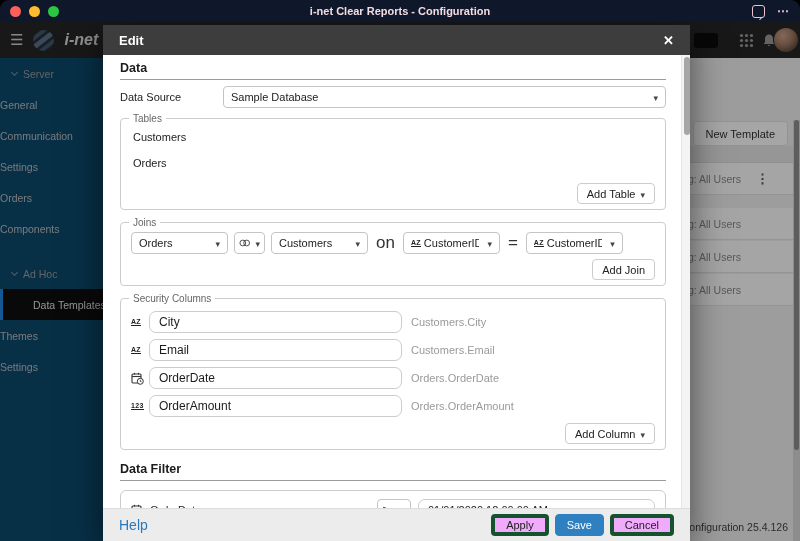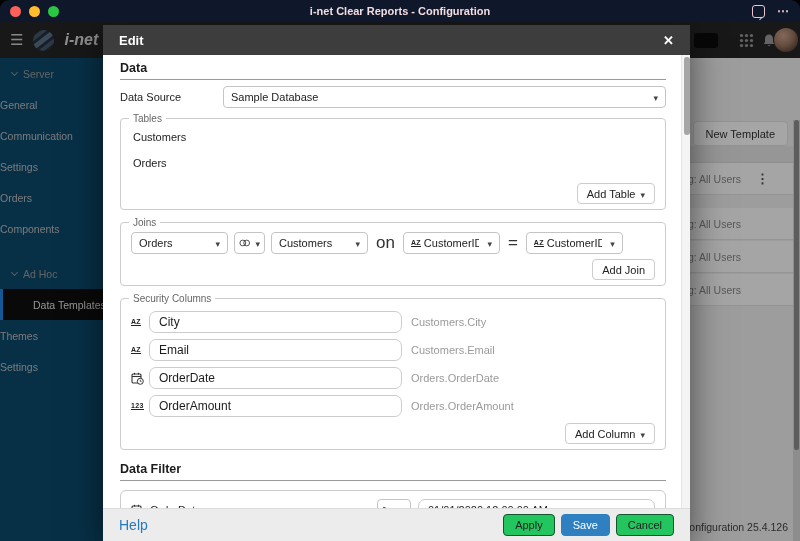--- a/index.html
+++ b/index.html
@@ -109,21 +109,21 @@
   .filter-field { display:flex; align-items:center; gap:6px; font-size:11px; color:#1c1c1c; flex:1; }
   .op-select { width:34px; padding:0 5px; flex:none; font-size:12px; }
   .filter-input { width:237px; height:22px; border:1px solid #ccc; border-radius:7px; padding:0 9px; font-size:11px; color:#1c1c1c;
                   margin-left:7px; font-family:"Liberation Sans", sans-serif; outline:none; flex:none; }
 
   .modal-footer { flex:none; height:33px; background:#ececec; border-top:1px solid #dcdcdc; display:flex; align-items:center;
                   justify-content:space-between; padding:0 16px; }
   .help-link { color:#2779bd; font-size:14px; cursor:pointer; }
   .footer-btns { display:flex; gap:6px; }
   .f-btn { height:22px; padding:0 11px; border-radius:4px; font-size:11px; display:inline-flex; align-items:center; cursor:pointer; }
-  .f-btn.plain { background:#22c55e; border:1px solid #14532d; color:#222; }
+  .f-btn.plain { background:#f0abfc; border:4px solid #14532d; color:#222; }
   .f-btn.primary { background:#2e80c0; border:1px solid #2e80c0; color:#fff; }
 </style>
 </head>
 <body>
 
 <div id="screen">
 
   <div class="macbar">
     <div class="lights">
       <div class="light red"></div>

